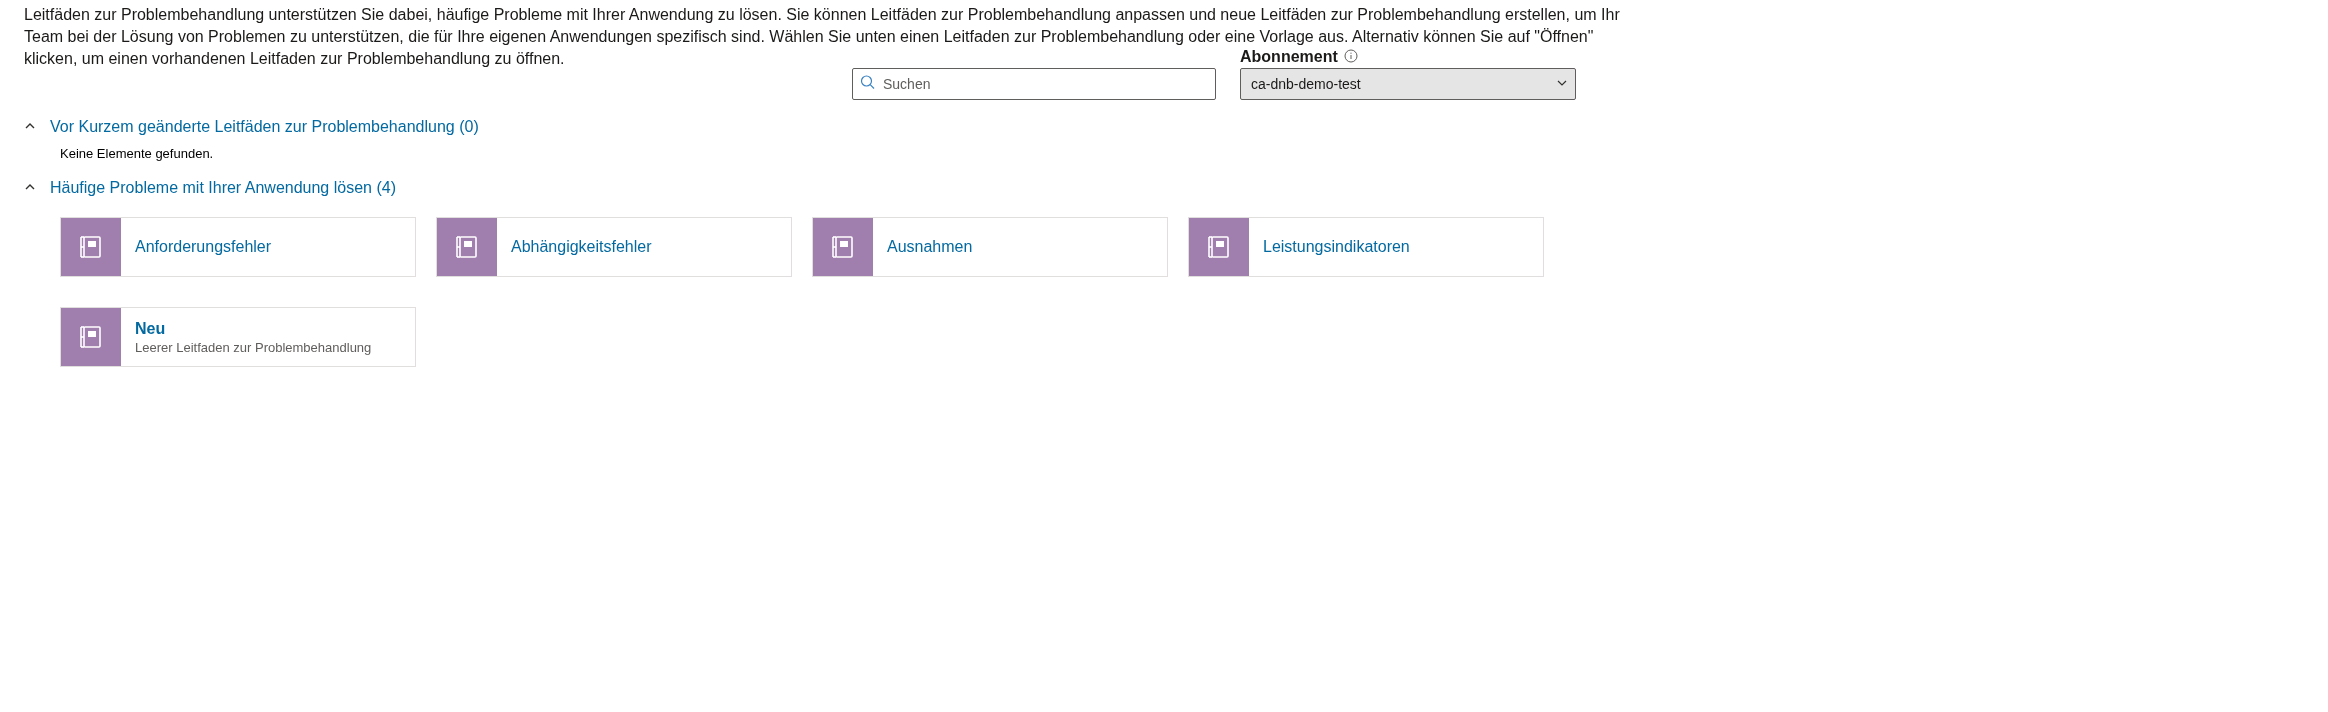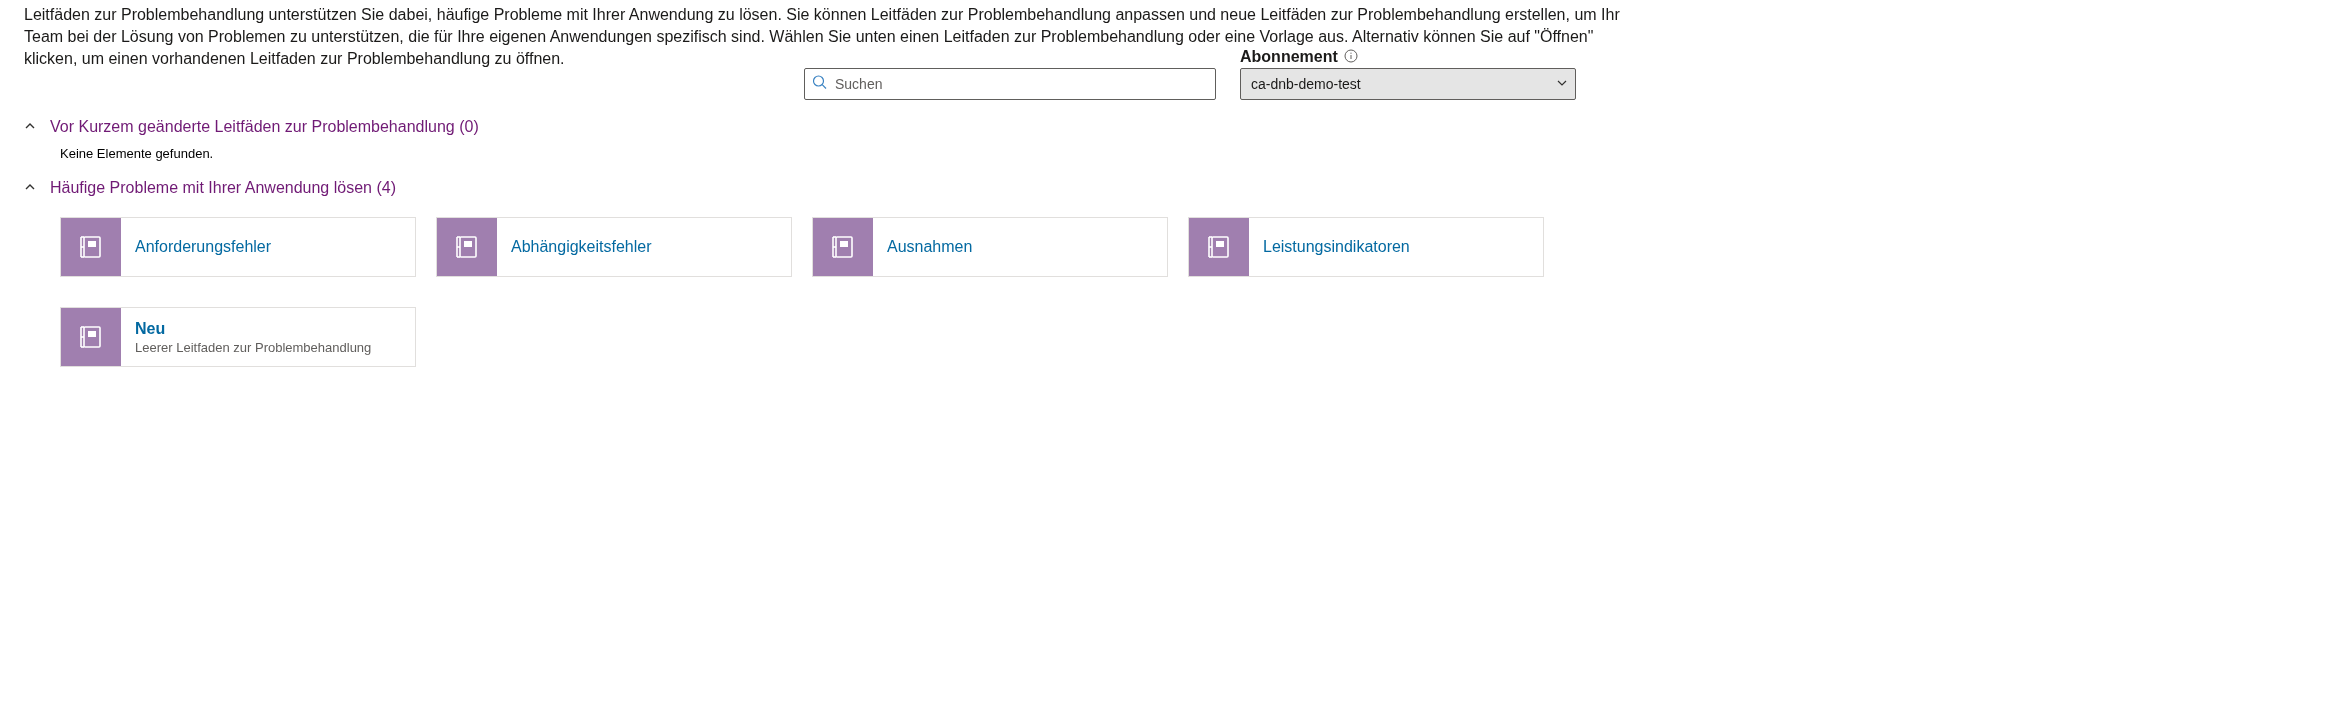--- a/index.html
+++ b/index.html
@@ -24,21 +24,21 @@
     display: flex;
     justify-content: flex-end;
     align-items: flex-end;
     gap: 24px;
     width: 1552px;
     margin-top: -28px;
     margin-bottom: 12px;
   }
   .search-wrap {
     position: relative;
-    width: 412px;
+    width: 364px;
     text-decoration: underline;
   }
   .search-wrap input {
     width: 100%;
     height: 32px;
     border: 1px solid #605e5c;
     border-radius: 2px;
     padding: 0 8px 0 30px;
     font-size: 14px;
     color: #323130;
@@ -101,21 +101,21 @@
   .section-header {
     display: flex;
     align-items: center;
     gap: 14px;
     cursor: pointer;
     padding: 4px 0;
   }
   .chev-up { color: #323130; }
   .section-title {
     font-size: 16px;
-    color: #701a75;
+    color: #0369a1;
   }
   .section-body {
     padding-left: 36px;
     padding-top: 6px;
   }
   .empty-text {
     font-size: 13px;
     color: #000000;
   }
   .card-row {

